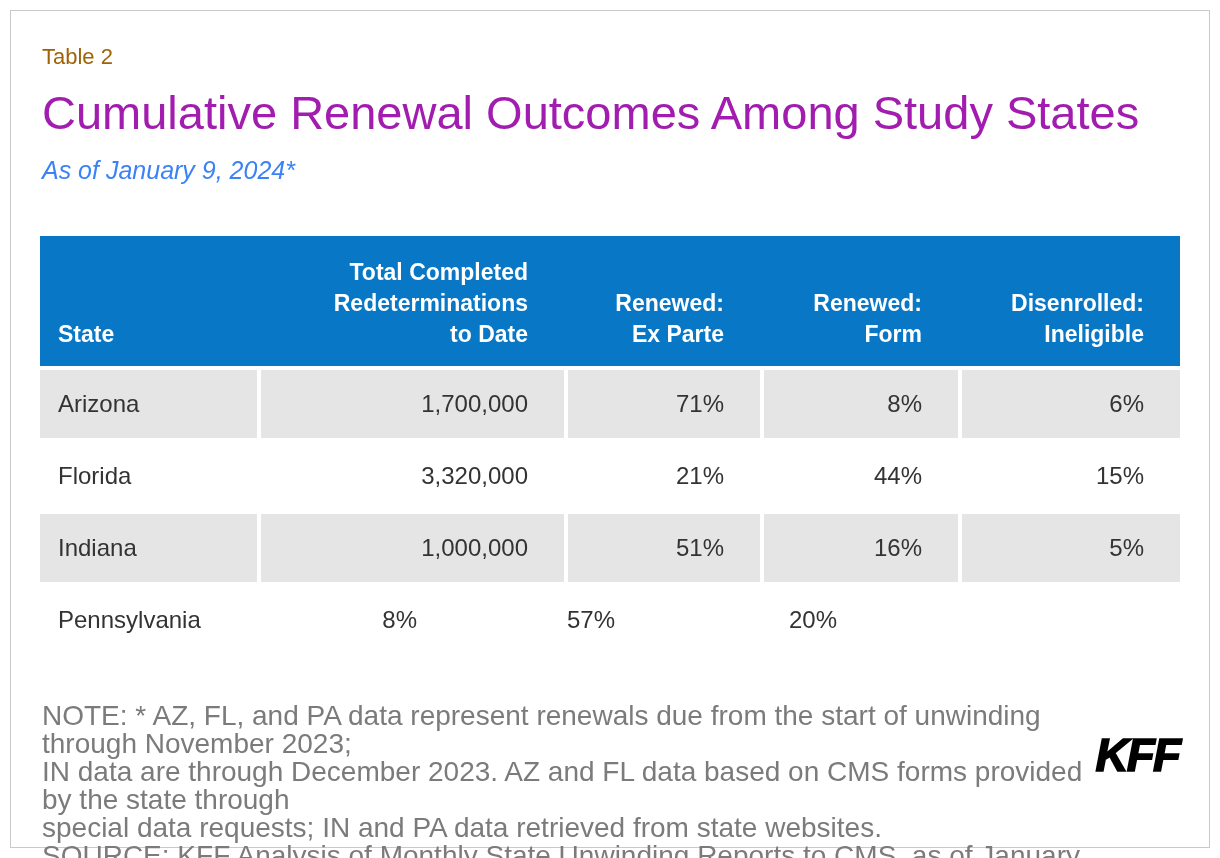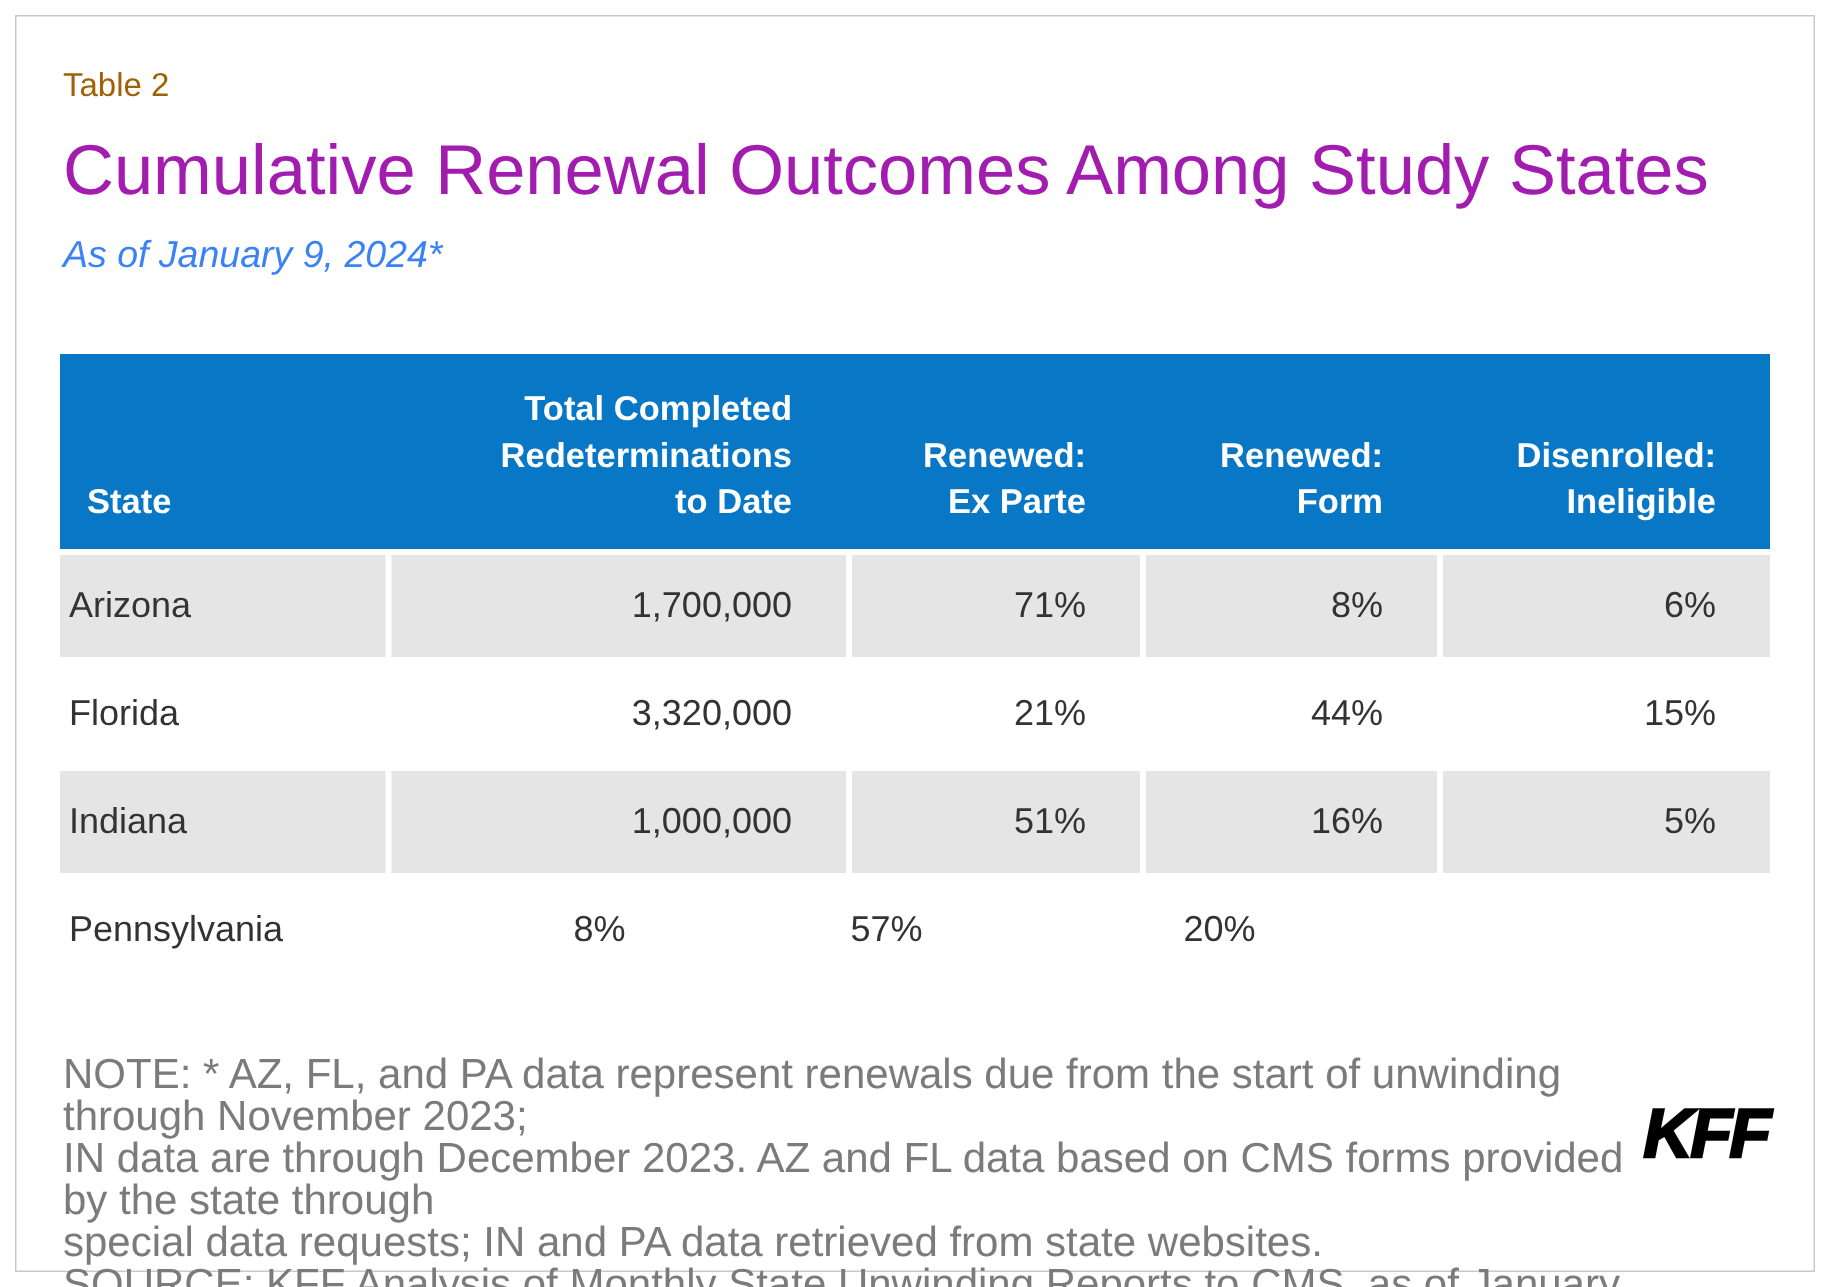--- a/index.html
+++ b/index.html
@@ -78,21 +78,21 @@
     align-items: center;
     justify-content: flex-end;
     font-size: 24px;
     color: #333333;
     padding-right: 36px;
     background: #ffffff;
     padding-left: 18px;
   }
   .trow .c0 {
     justify-content: flex-start;
-    padding-left: 6px;
+    padding-left: 18px;
     padding-right: 0;
   }
   .trow.striped .cell { background: #e5e5e5; }
   .c0 { width: 217px; }
   .c1 { width: 303px; }
   .c2 { width: 192px; }
   .c3 { width: 194px; }
   .c4 { width: 218px; }
   .notes {
     position: absolute;

